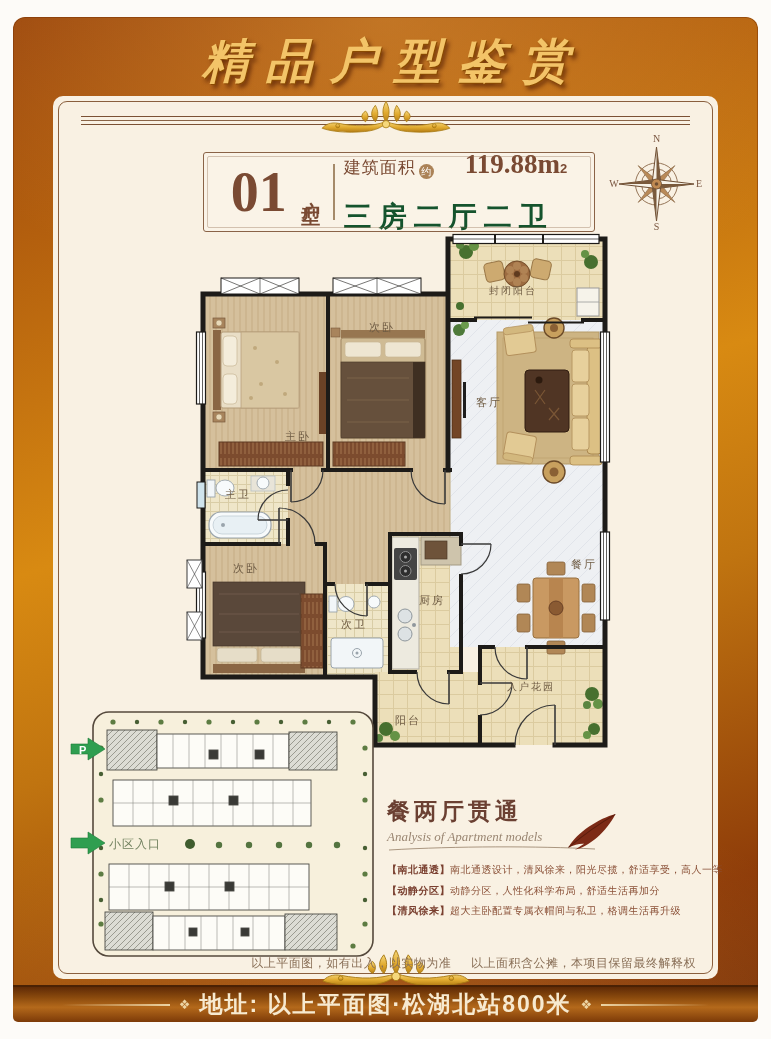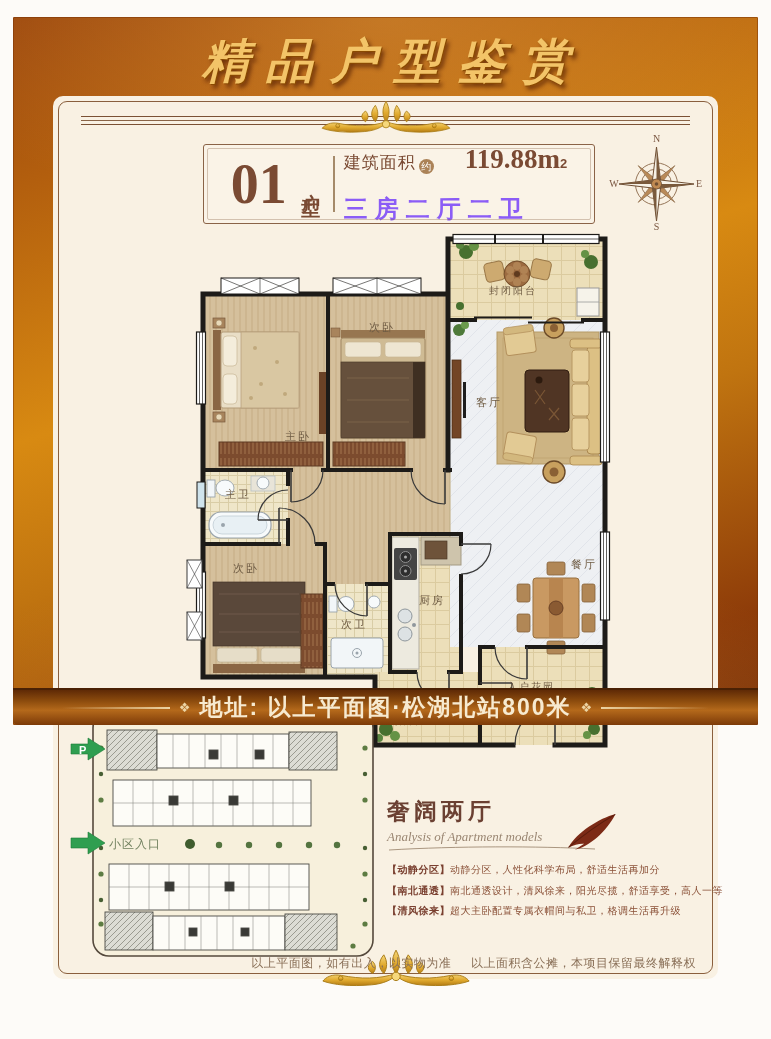--- a/index.html
+++ b/index.html
@@ -1,21 +1,21 @@
 <!DOCTYPE html>
 <html><head>
 <meta charset="utf-8">
 <style>
   * { margin:0; padding:0; box-sizing:border-box; }
   body { background:#ffffff; font-family:"Liberation Sans","DejaVu Sans",sans-serif; }
   .page { position:relative; width:771px; height:1039px; background:#fdfbf8; overflow:hidden; margin:0 auto; }
 
   
   .poster {
-    position:absolute; left:13px; top:17px; width:745px; height:708px; border-radius:1px;
+    position:absolute; left:13px; top:17px; width:745px; height:1005px; border-radius:12px;
     background:
       radial-gradient(120% 55% at 50% 0%, rgba(255,196,92,.30), transparent 55%),
       radial-gradient(120% 45% at 50% 100%, rgba(255,196,92,.22), transparent 55%),
       linear-gradient(162deg,#9a450c 0%,#b35f0e 18%,#d88a12 45%,#c07410 62%,#8e3c09 88%,#7c340a 100%);
     box-shadow: inset 0 0 0 1px rgba(120,50,5,.5);
     padding-left: 12px;
   }
 
   
   .banner { position:absolute; left:0; top:8px; width:100%; height:72px;
@@ -28,35 +28,35 @@
   .panel { position:absolute; left:40px; top:79px; width:665px; height:883px;
     background:#f9f1e3; border-radius:10px; }
   .panel::before { content:""; position:absolute; inset:5px; border:1.5px solid #8a5f3d; border-radius:9px; pointer-events:none; }
 
   .triple-lines { position:absolute; left:28px; right:28px; top:20px; height:9px;
     background:linear-gradient(180deg,#7b5134 0 1px,transparent 1px 4px,#8a6446 4px 5px,transparent 5px 8px,#7b5134 8px 9px); }
   .orn-top { position:absolute; left:50%; top:2px; transform:translateX(-50%); }
   .orn-bottom { position:absolute; left:268px; top:850px; }
 
   
-  .unit-box { position:absolute; left:150px; top:48px; width:392px; height:80px;
+  .unit-box { position:absolute; left:150px; top:56px; width:392px; height:80px;
     border:1.6px solid #8a6347; border-radius:3px; background:rgba(255,252,245,.25);
     display:flex; align-items:center; justify-content:center; gap:9px; }
   .unit-box::before { content:""; position:absolute; inset:3px; border:.5px solid rgba(138,99,71,.35); border-radius:2px; }
   .unit-number { font-family:"Liberation Serif","DejaVu Serif",serif; font-size:56px; font-weight:bold; color:#7a4a33; line-height:1; }
   .unit-label { writing-mode:vertical-rl; font-size:19px; letter-spacing:6px; color:#7a4a33; font-weight:bold; margin-left:2px; }
   .unit-divider { width:2px; height:56px; background:#a58a6a; }
   .unit-right { display:flex; flex-direction:column; justify-content:center; }
   .area-row { display:flex; align-items:baseline; color:#7a4a33; }
   .area-label { font-size:17px; font-weight:normal; letter-spacing:1px; }
   .area-approx { display:inline-flex; align-items:center; justify-content:center; width:15px; height:15px; border-radius:50%;
     background:#ab8257; color:#fff; font-size:10px; margin:0 3px; transform:translateY(2px); }
   .area-value { font-family:"Liberation Serif","DejaVu Serif",serif; font-size:27px; font-weight:bold;margin-left:28px; }
   .area-sup { font-size:13px; vertical-align:super; font-weight:bold; }
-  .layout-text { font-size:24px; font-weight:bold; color:#8b5cf6; letter-spacing:7px; margin-top:18px; }
+  .layout-text { font-size:28px; font-weight:bold; color:#14532d; letter-spacing:7px; margin-top:18px; }
 
   
   .compass { position:absolute; left:556px; top:36px; }
   .floorplan { position:absolute; left:130px; top:136px; }
   .siteplan { position:absolute; left:16px; top:612px; }
 
   
   .analysis { position:absolute; left:334px; top:700px; width:330px; }
   .analysis-title { font-size:23px; font-weight:bold; color:#6b4032; letter-spacing:4px; }
   .analysis-sub { position:relative; font-family:"Liberation Serif","DejaVu Serif",serif; font-style:italic;
@@ -524,34 +524,34 @@
           <path d="M0,6 H17 V0 L34,11 17,22 V16 H0 Z" fill="#2f9e50" stroke="#1d7a38" stroke-width=".6"></path>
           <text x="8" y="15.5" font-size="11" font-weight="bold" fill="#ffffff">P</text>
         </g>
         <g transform="translate(2,124)">
           <path d="M0,6 H17 V0 L34,11 17,22 V16 H0 Z" fill="#2f9e50" stroke="#1d7a38" stroke-width=".6"></path>
         </g>
         <text x="40" y="140" font-size="12" fill="#71815f" letter-spacing="1">小区入口</text>
       </svg>
 
       <div class="analysis">
-        <div class="analysis-title">奢阔两厅</div>
+        <div class="analysis-title">餐两厅贯通</div>
         <div class="analysis-sub">
           <span>Analysis of Apartment models</span>
           <svg class="feather" width="56" height="34" viewBox="0 0 56 34">
             <path d="M54,2 C38,4 14,16 4,30 C10,28 16,27 20,28 C16,30 12,32 10,33 C24,32 44,18 54,2 Z" fill="#7c2a16"></path>
             <path d="M54,2 C36,10 16,22 4,30" stroke="#5a1c0c" stroke-width="1" fill="none"></path>
           </svg>
           <svg class="sub-swoosh" width="210" height="6" viewBox="0 0 210 6">
             <path d="M2,4 C70,0 150,0 208,3" stroke="#a08b74" stroke-width=".9" fill="none"></path>
           </svg>
         </div>
         <ul class="analysis-list">
+          <li><b>【南北通透】</b><span>南北通透设计，清风徐来，阳光尽揽，舒适享受，高人一等</span></li>
           <li><b>【动静分区】</b><span>动静分区，人性化科学布局，舒适生活再加分</span></li>
-          <li><b>【南北通透】</b><span>南北通透设计，清风徐来，阳光尽揽，舒适享受，高人一等</span></li>
           <li><b>【清风徐来】</b><span>超大主卧配置专属衣帽间与私卫，格调生活再升级</span></li>
         </ul>
       </div>
 
       <svg class="orn-bottom" width="150" height="42" viewBox="0 0 160 44">
           <use href="#orn"></use>
         </svg>
 
       <div class="disclaimer">
         <span>以上平面图，如有出入，以实物为准</span>

